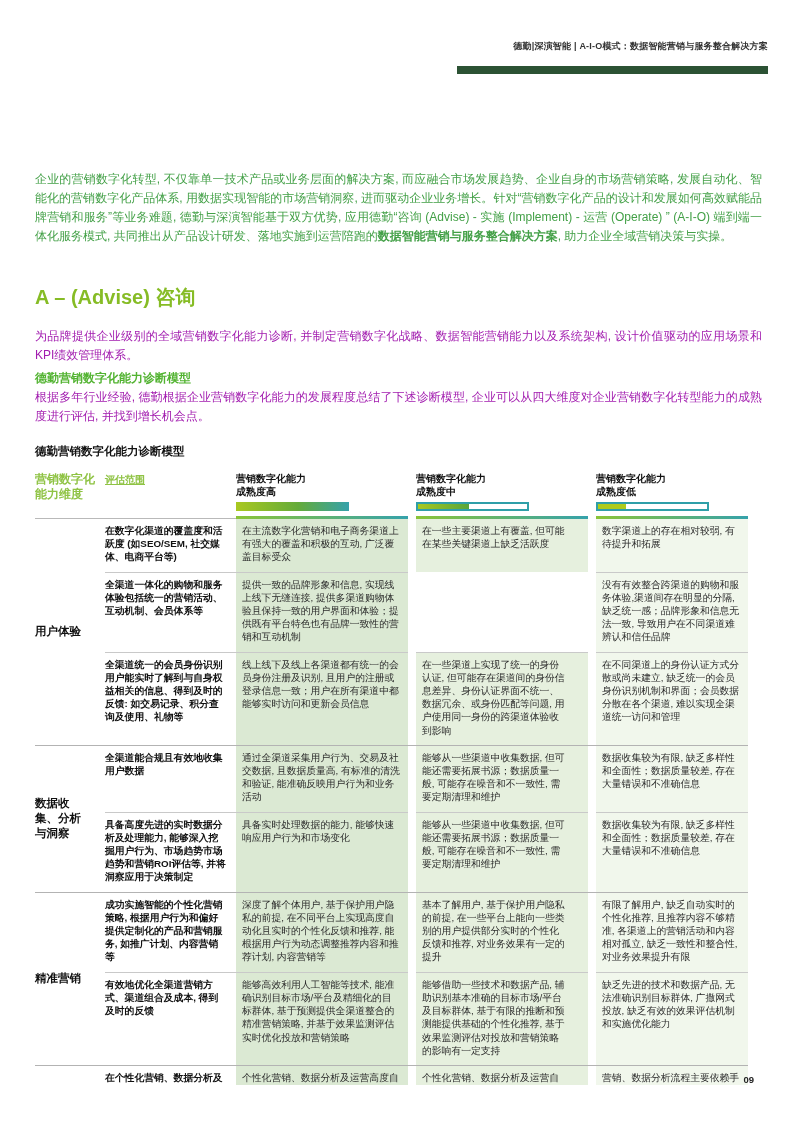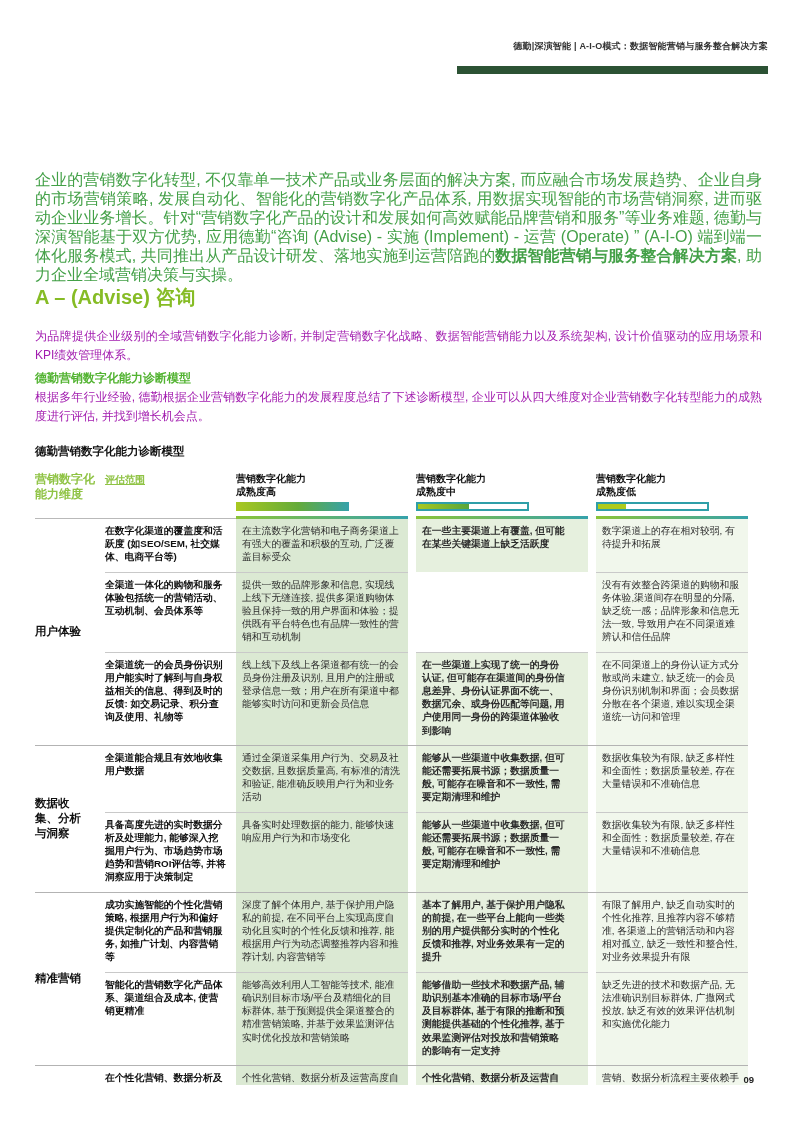--- a/index.html
+++ b/index.html
@@ -20,21 +20,21 @@
     position:relative;width:794px;height:1085px;background:#ffffff;overflow:hidden;
     font-family:"Liberation Sans","DejaVu Sans",sans-serif;color:#222;
   }
   .doc-header{
     position:absolute;top:40px;right:26px;font-size:9px;letter-spacing:.2px;
     color:#333;font-weight:700;white-space:nowrap;
   }
   .accent-bar{position:absolute;top:66px;right:26px;width:311px;height:8px;background:var(--dark-green-bar,#2c5234);}
   .intro{
     position:absolute;top:170px;left:35px;width:727px;margin:0;
-    font-size:16px;line-height:19px;text-align:justify;color:var(--body-green,#43a047);
+    font-size:12px;line-height:19px;text-align:justify;color:var(--body-green,#43a047);
   }
   .intro b{font-weight:700;}
   .heading{
     position:absolute;top:284px;left:35px;margin:0;
     font-size:20px;font-weight:700;color:var(--brand-green,#86bc25);
   }
   .para{
     position:absolute;left:35px;width:727px;margin:0;
     font-size:12px;line-height:19px;text-align:justify;color:#a21caf;
   }
@@ -69,21 +69,21 @@
   .tgroup.bt-group{border-top:1px solid #b3b3b3;}
   .tgroup.last{border-bottom:2px solid var(--table-bottom-green,#8dc63f);}
   .glabel{
     grid-column:1;align-self:center;padding-right:14px;
     font-weight:700;font-size:11.5px;line-height:15px;color:#111;line-break:strict;
   }
   .span3{grid-row:1 / span 3;} .span2{grid-row:1 / span 2;} .span1{grid-row:1 / span 1;}
   .cell{font-size:9.8px;line-height:13.2px;color:#2b2b2b;box-sizing:border-box;}
   .scope{grid-column:2;font-weight:700;color:#111;padding:5px 10px 8px 0;}
   .high{grid-column:3;background:var(--cell-high,#dbe9d3);padding:5px 8px 8px 6px;}
-  .mid{grid-column:5;background:var(--cell-mid,#e6f0de);padding:5px 20px 8px 6px;font-weight:bold;}
+  .mid{grid-column:5;background:var(--cell-mid,#e6f0de);padding:5px 20px 8px 6px;}
   .low{grid-column:7;background:var(--cell-low,#f1f7ec);padding:5px 8px 8px 6px;}
   .bt{border-top:1px solid #c9c9c9;}
 
   .page-num{position:absolute;top:1074px;right:40px;font-size:9.5px;font-weight:700;color:#222;}
 </style>
 </head>
 <body>
 
 <div class="page">
 
@@ -163,21 +163,21 @@
       <div class="cell mid bt">能够从一些渠道中收集数据, 但可能还需要拓展书源；数据质量一般, 可能存在噪音和不一致性, 需要定期清理和维护</div>
       <div class="cell low bt">数据收集较为有限, 缺乏多样性和全面性；数据质量较差, 存在大量错误和不准确信息</div>
     </section>
 
     <section class="grid tgroup bt-group">
       <div class="glabel span2">精准营销</div>
       <div class="cell scope">成功实施智能的个性化营销策略, 根据用户行为和偏好提供定制化的产品和营销服务, 如推广计划、内容营销等</div>
       <div class="cell high">深度了解个体用户, 基于保护用户隐私的前提, 在不同平台上实现高度自动化且实时的个性化反馈和推荐, 能根据用户行为动态调整推荐内容和推荐计划, 内容营销等</div>
       <div class="cell mid">基本了解用户, 基于保护用户隐私的前提, 在一些平台上能向一些类别的用户提供部分实时的个性化反馈和推荐, 对业务效果有一定的提升</div>
       <div class="cell low">有限了解用户, 缺乏自动实时的个性化推荐, 且推荐内容不够精准, 各渠道上的营销活动和内容相对孤立, 缺乏一致性和整合性, 对业务效果提升有限</div>
-      <div class="cell scope bt">智能化的营销数字化产品体系、渠道组合及成本, 使营销更精准</div>
+      <div class="cell scope bt">有效地优化全渠道营销方式、渠道组合及成本, 得到及时的反馈</div>
       <div class="cell high bt">能够高效利用人工智能等技术, 能准确识别目标市场/平台及精细化的目标群体, 基于预测提供全渠道整合的精准营销策略, 并基于效果监测评估实时优化投放和营销策略</div>
       <div class="cell mid bt">能够借助一些技术和数据产品, 辅助识别基本准确的目标市场/平台及目标群体, 基于有限的推断和预测能提供基础的个性化推荐, 基于效果监测评估对投放和营销策略的影响有一定支持</div>
       <div class="cell low bt">缺乏先进的技术和数据产品, 无法准确识别目标群体, 广撒网式投放, 缺乏有效的效果评估机制和实施优化能力</div>
     </section>
 
     <section class="grid tgroup bt-group last">
       <div class="glabel span1">高效运营</div>
       <div class="cell scope">在个性化营销、数据分析及运营等方面具备高效自动化的服</div>
       <div class="cell high">个性化营销、数据分析及运营高度自动化, 人工参与度低</div>
       <div class="cell mid">个性化营销、数据分析及运营自动化与手动干预并行, 人工参与度适中</div>

